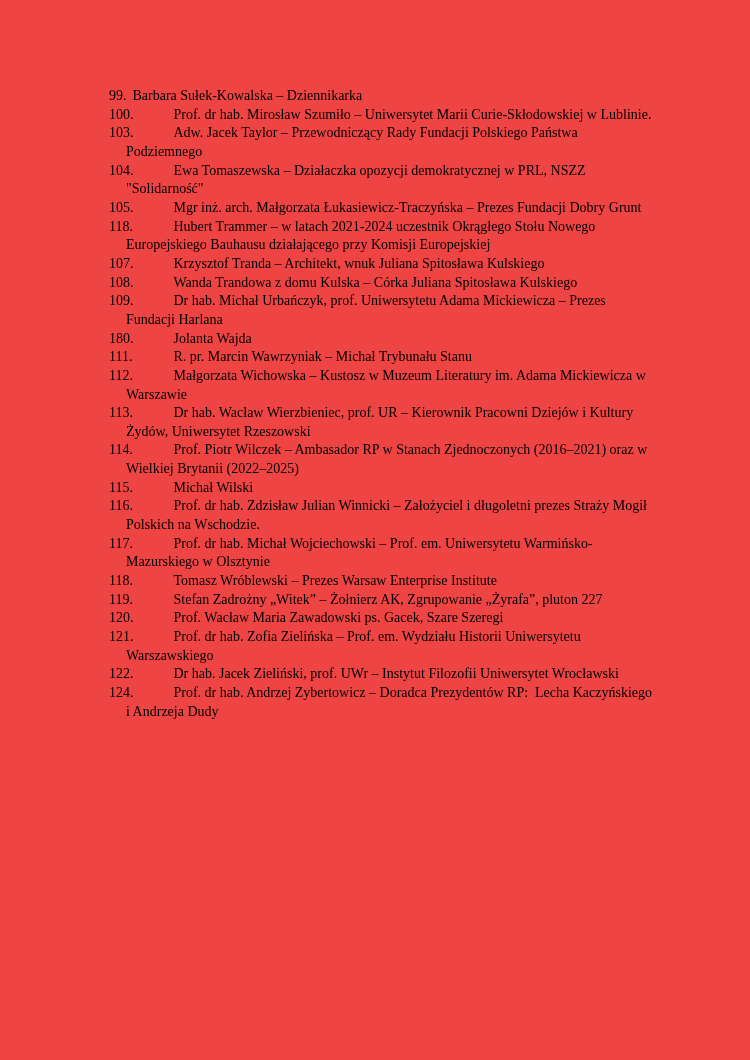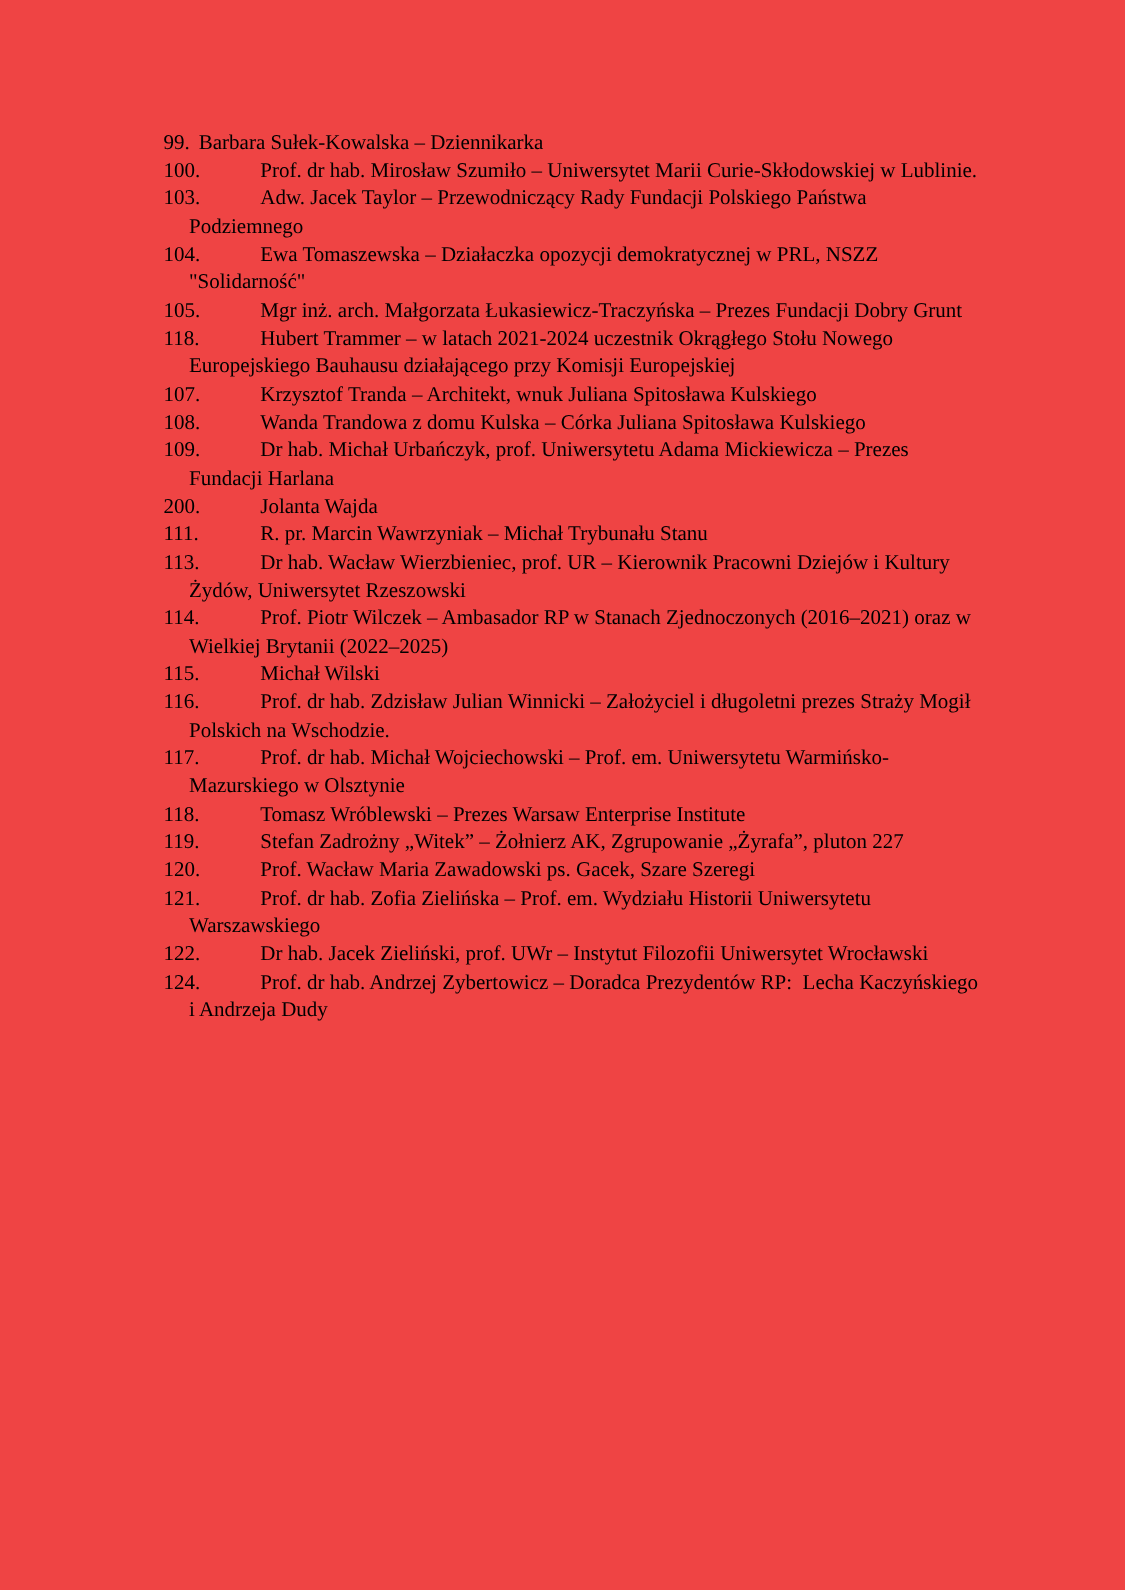--- a/index.html
+++ b/index.html
@@ -48,22 +48,23 @@
   <div class="list" id="numbered-list">
       <div class="item"><span class="num narrow">99.</span><span class="txt">Barbara Sułek-Kowalska – Dziennikarka</span></div>
       <div class="item"><span class="num">100.</span><span class="txt">Prof. dr hab. Mirosław Szumiło – Uniwersytet Marii Curie-Skłodowskiej w Lublinie.</span></div>
       <div class="item"><span class="num">103.</span><span class="txt">Adw. Jacek Taylor – Przewodniczący Rady Fundacji Polskiego Państwa Podziemnego</span></div>
       <div class="item"><span class="num">104.</span><span class="txt">Ewa Tomaszewska – Działaczka opozycji demokratycznej w PRL, NSZZ "Solidarność"</span></div>
       <div class="item"><span class="num">105.</span><span class="txt">Mgr inż. arch. Małgorzata Łukasiewicz-Traczyńska – Prezes Fundacji Dobry Grunt</span></div>
       <div class="item"><span class="num">118.</span><span class="txt">Hubert Trammer – w latach 2021-2024 uczestnik Okrągłego Stołu Nowego Europejskiego Bauhausu działającego przy Komisji Europejskiej</span></div>
       <div class="item"><span class="num">107.</span><span class="txt">Krzysztof Tranda – Architekt, wnuk Juliana Spitosława Kulskiego</span></div>
       <div class="item"><span class="num">108.</span><span class="txt">Wanda Trandowa z domu Kulska – Córka Juliana Spitosława Kulskiego</span></div>
       <div class="item"><span class="num">109.</span><span class="txt">Dr hab. Michał Urbańczyk, prof. Uniwersytetu Adama Mickiewicza – Prezes Fundacji Harlana</span></div>
-      <div class="item"><span class="num">200.</span><span class="txt">Jolanta Wajda</span></div>
+      <div class="item"><span class="num">180.</span><span class="txt">Jolanta Wajda</span></div>
       <div class="item"><span class="num">111.</span><span class="txt">R. pr. Marcin Wawrzyniak – Michał Trybunału Stanu</span></div>
+      <div class="item"><span class="num">112.</span><span class="txt">Małgorzata Wichowska – Kustosz w Muzeum Literatury im. Adama Mickiewicza w Warszawie</span></div>
       <div class="item"><span class="num">113.</span><span class="txt">Dr hab. Wacław Wierzbieniec, prof. UR – Kierownik Pracowni Dziejów i Kultury Żydów, Uniwersytet Rzeszowski</span></div>
       <div class="item"><span class="num">114.</span><span class="txt">Prof. Piotr Wilczek – Ambasador RP w Stanach Zjednoczonych (2016–2021) oraz w Wielkiej Brytanii (2022–2025)</span></div>
       <div class="item"><span class="num">115.</span><span class="txt">Michał Wilski</span></div>
       <div class="item"><span class="num">116.</span><span class="txt">Prof. dr hab. Zdzisław Julian Winnicki – Założyciel i długoletni prezes Straży Mogił Polskich na Wschodzie.</span></div>
       <div class="item"><span class="num">117.</span><span class="txt">Prof. dr hab. Michał Wojciechowski – Prof. em. Uniwersytetu Warmińsko-Mazurskiego w Olsztynie</span></div>
       <div class="item"><span class="num">118.</span><span class="txt">Tomasz Wróblewski – Prezes Warsaw Enterprise Institute</span></div>
       <div class="item"><span class="num">119.</span><span class="txt">Stefan Zadrożny „Witek” – Żołnierz AK, Zgrupowanie „Żyrafa”, pluton 227</span></div>
       <div class="item"><span class="num">120.</span><span class="txt">Prof. Wacław Maria Zawadowski ps. Gacek, Szare Szeregi</span></div>
       <div class="item"><span class="num">121.</span><span class="txt">Prof. dr hab. Zofia Zielińska – Prof. em. Wydziału Historii Uniwersytetu Warszawskiego</span></div>
       <div class="item"><span class="num">122.</span><span class="txt">Dr hab. Jacek Zieliński, prof. UWr – Instytut Filozofii Uniwersytet Wrocławski</span></div>

